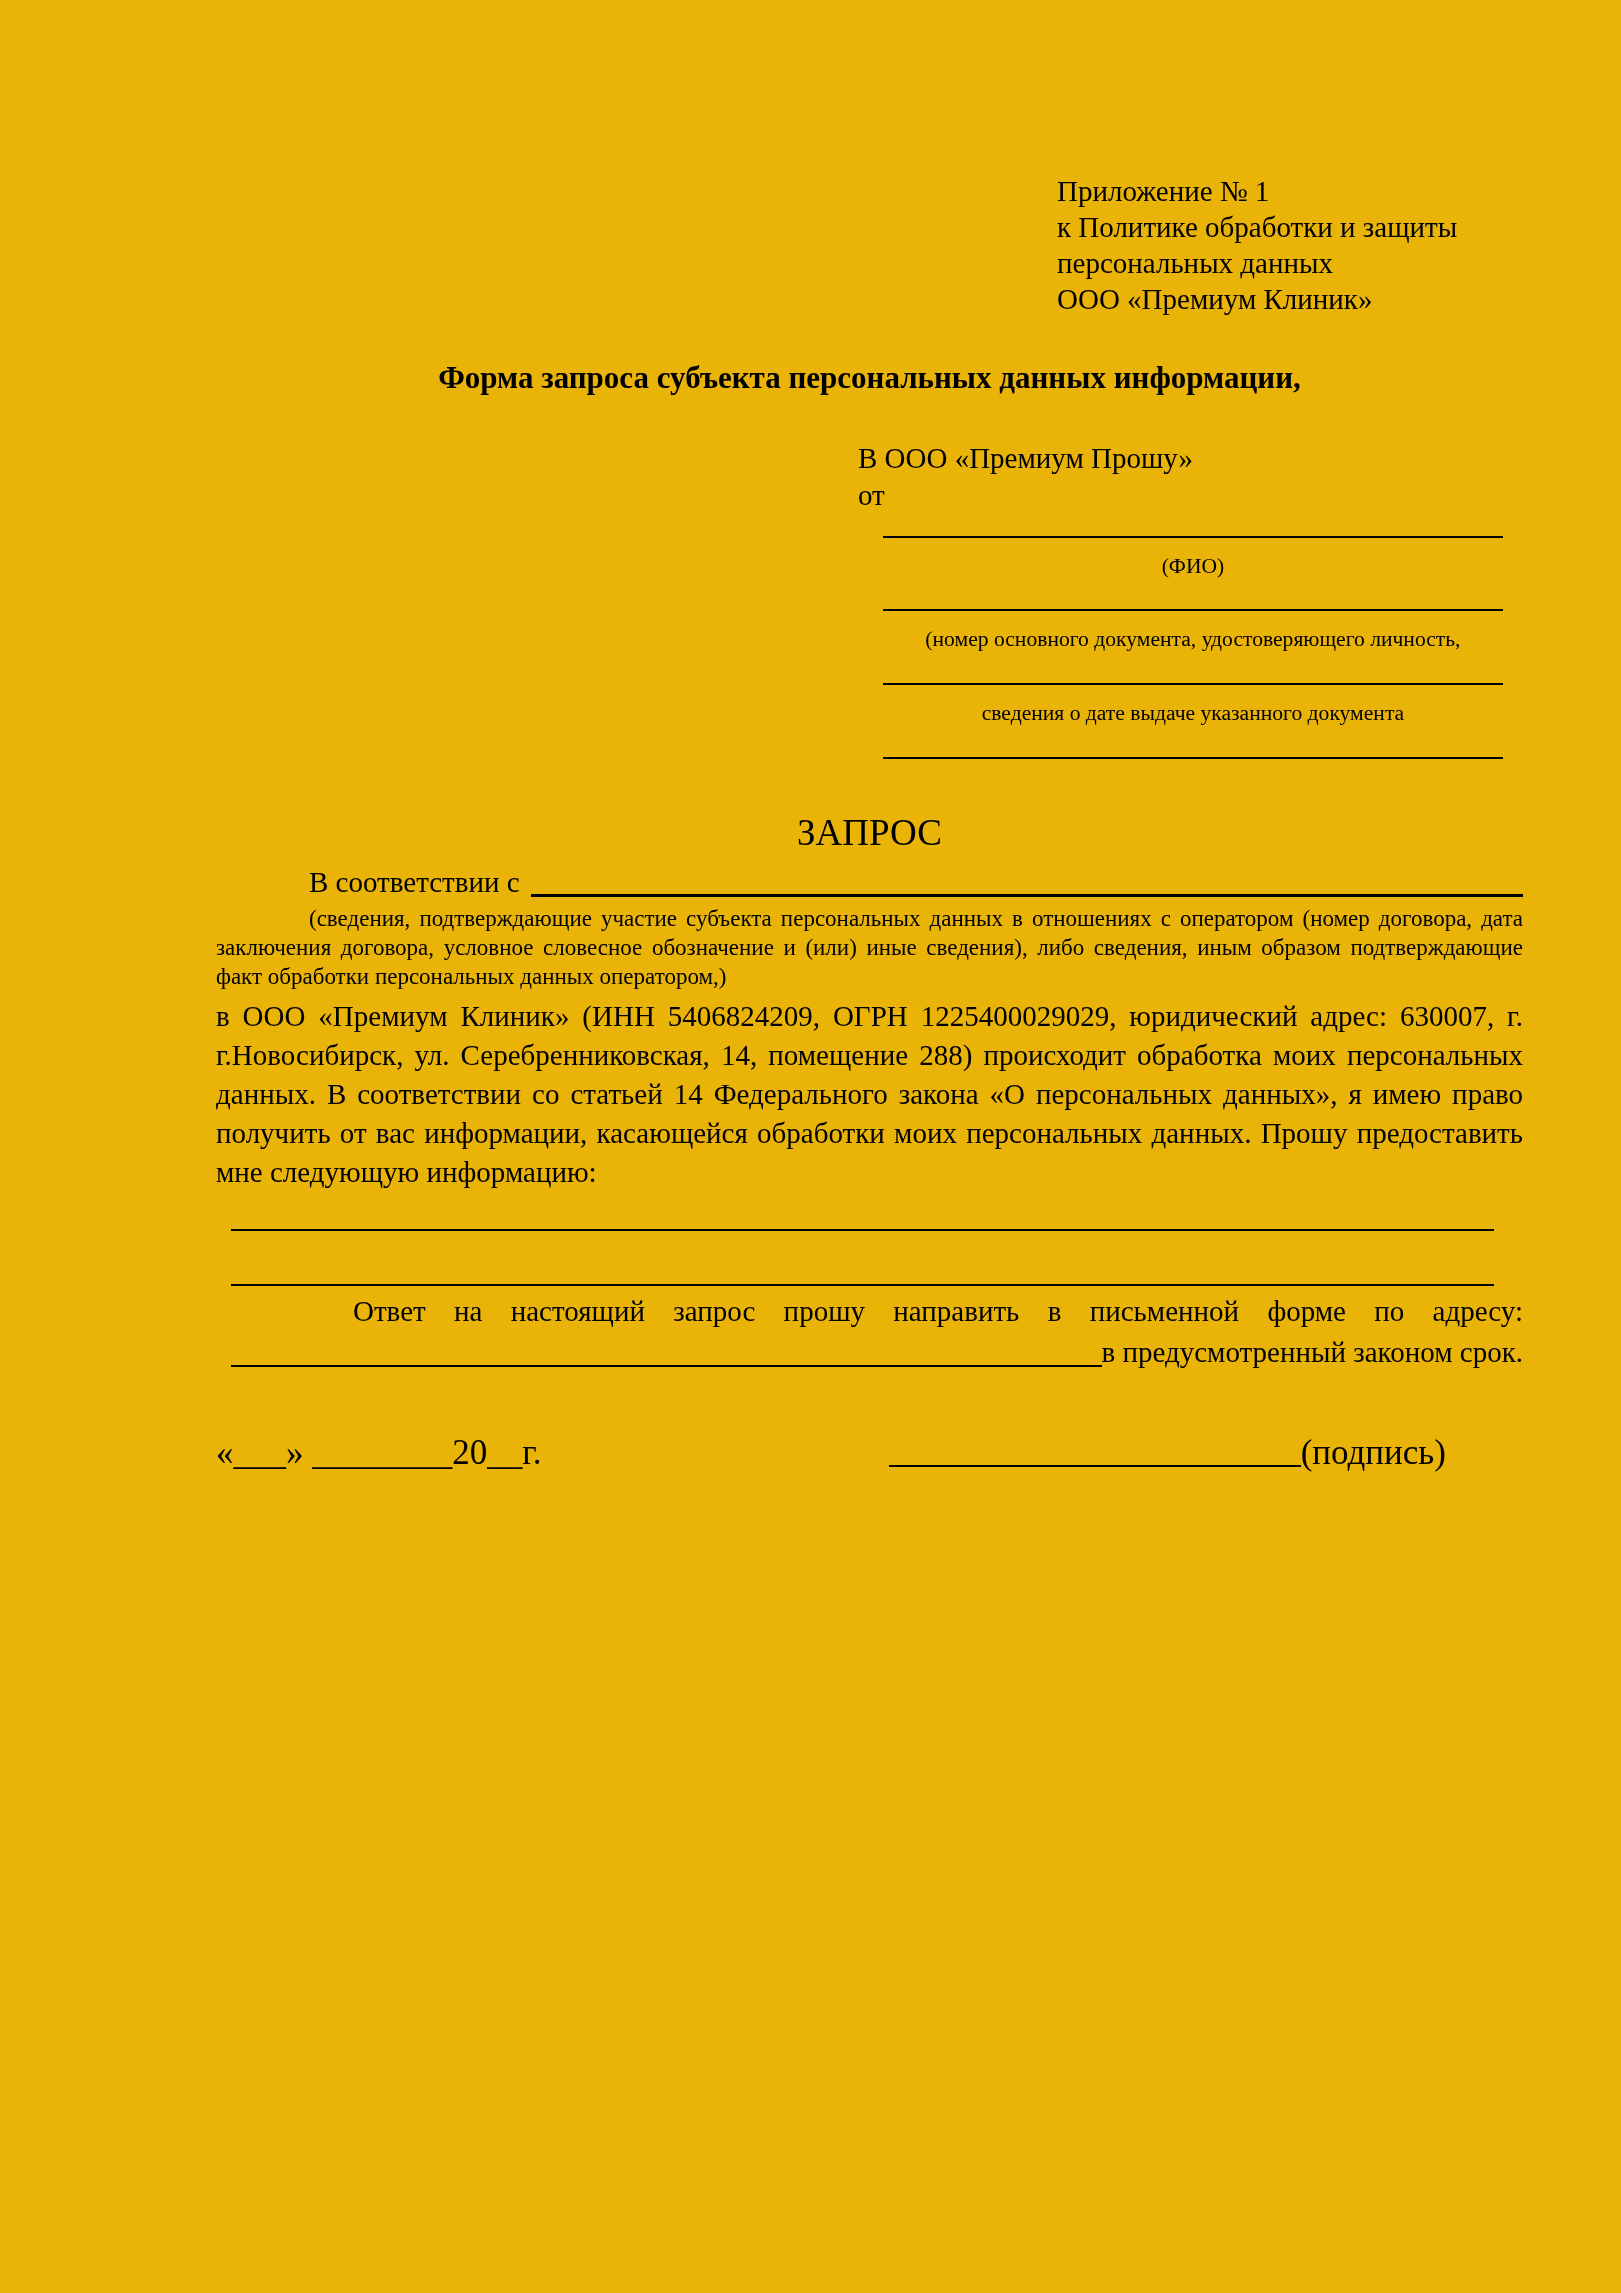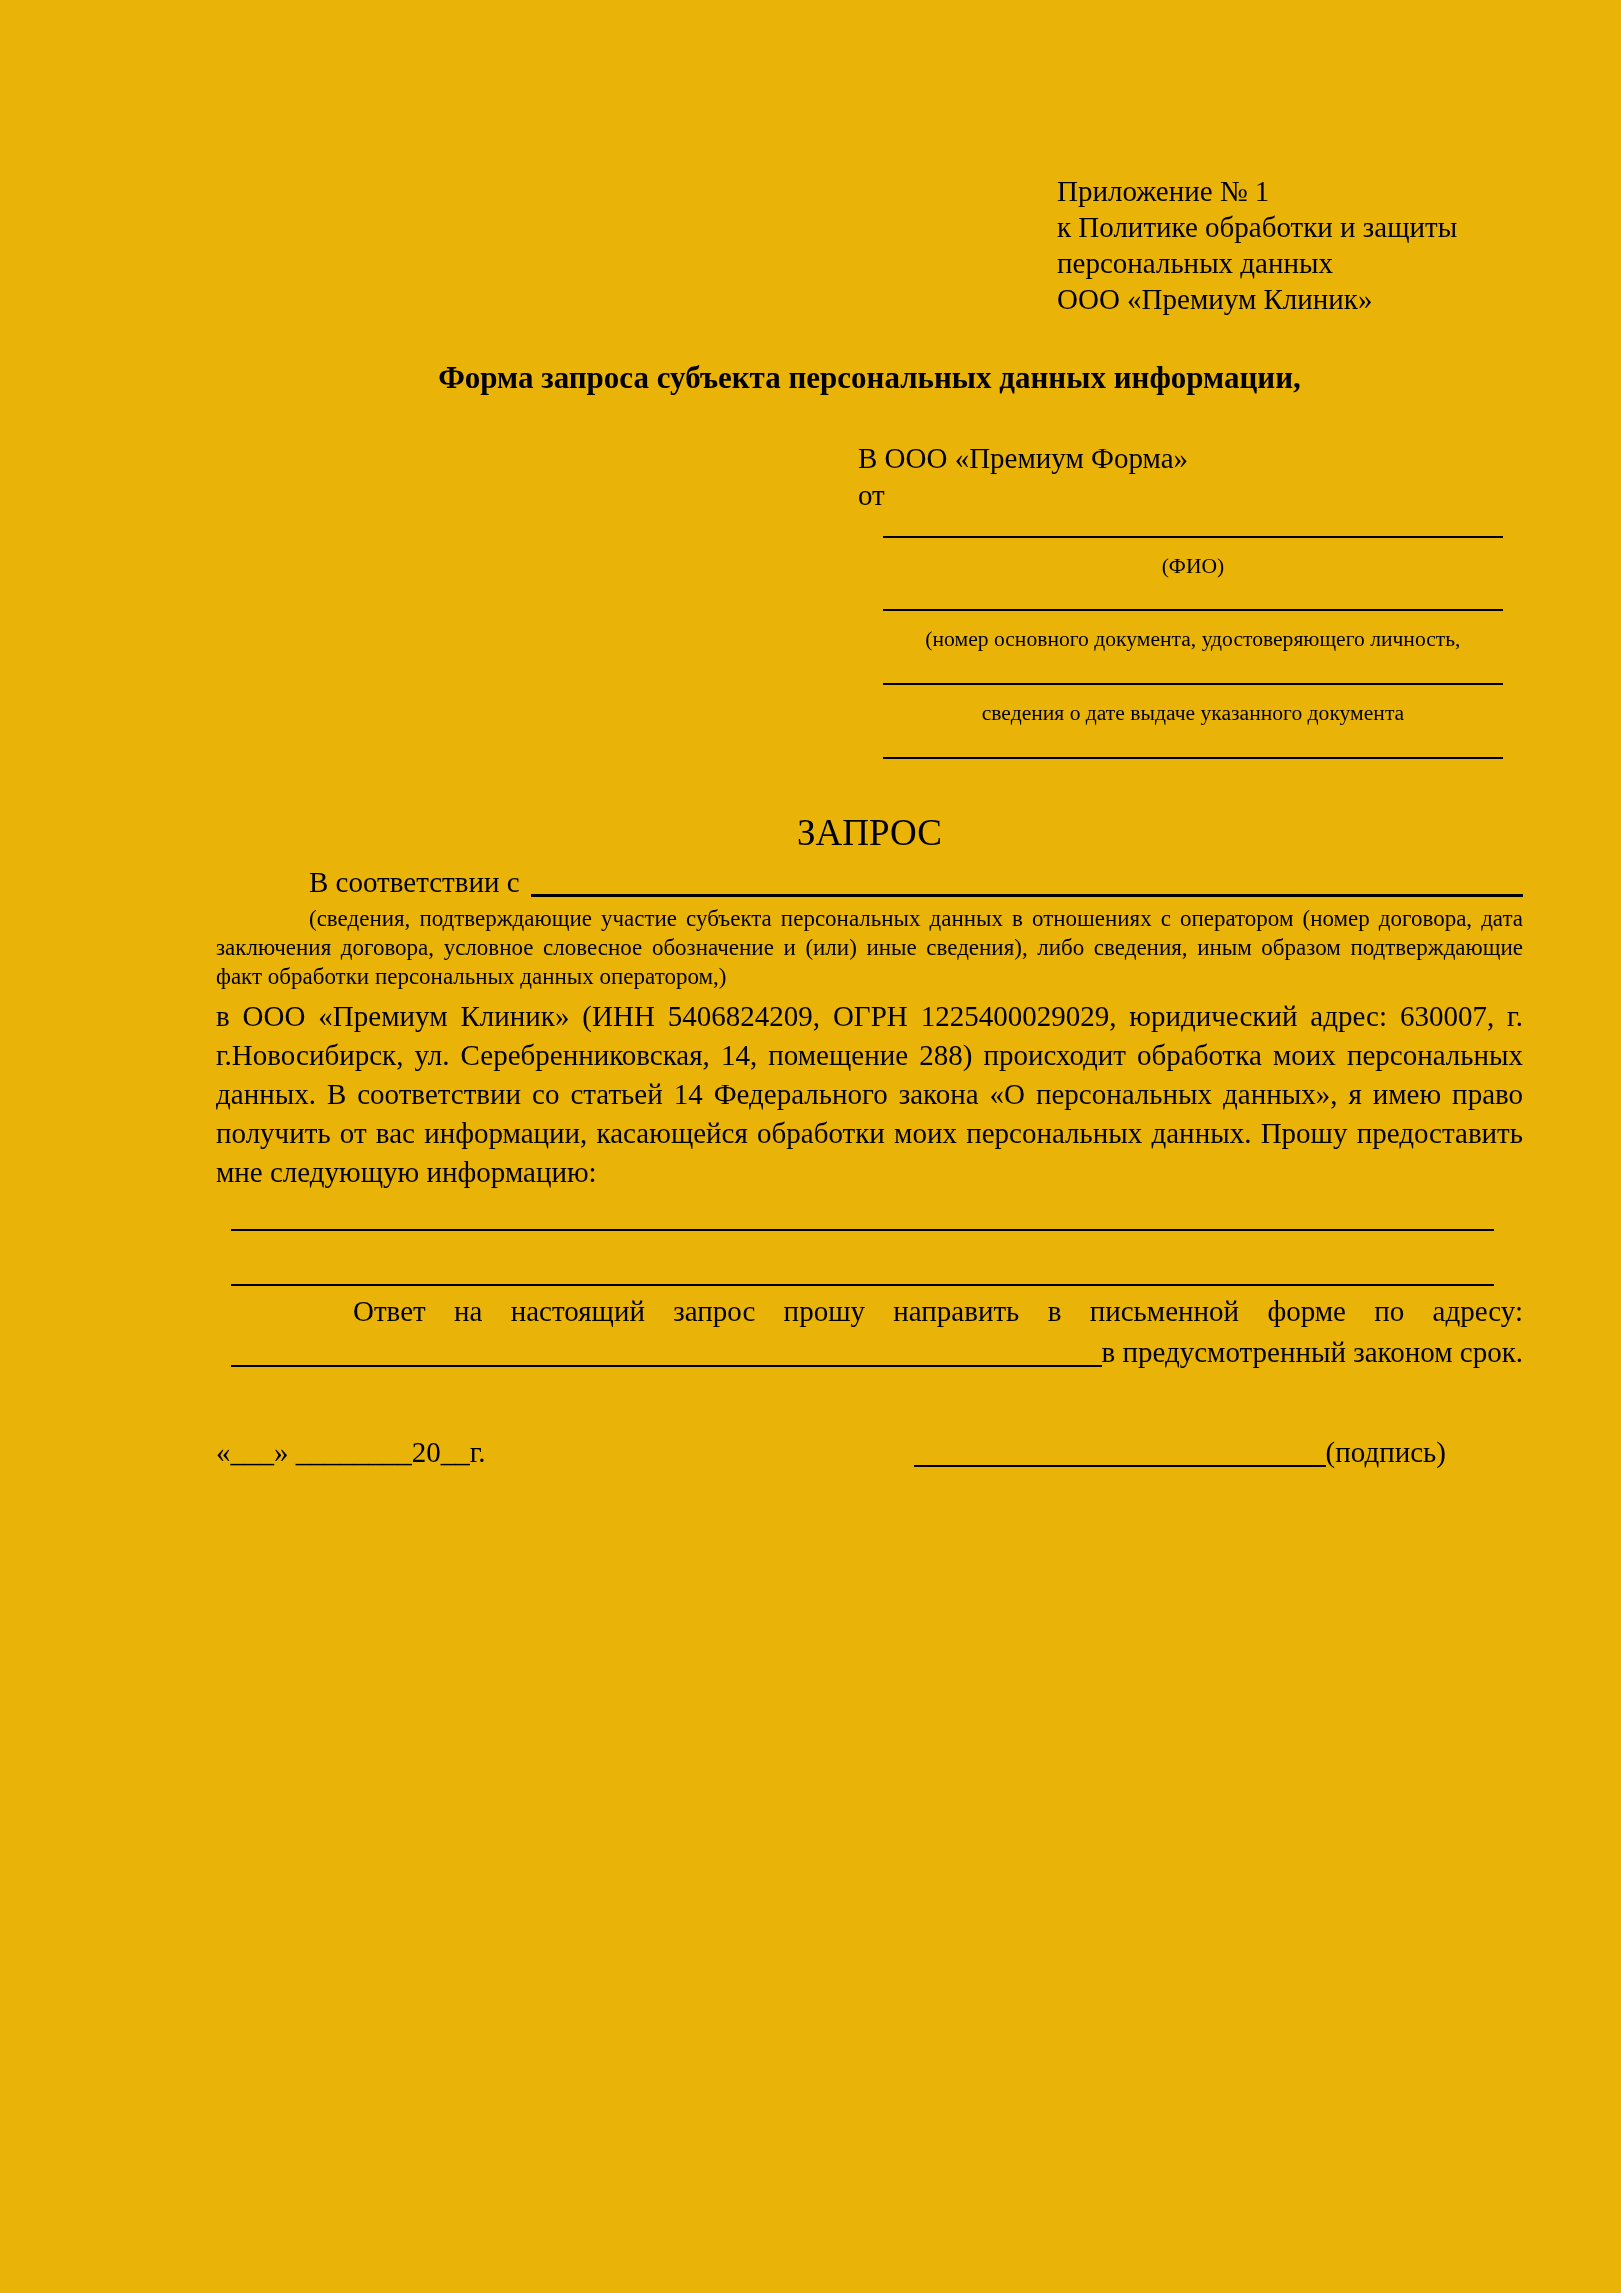--- a/index.html
+++ b/index.html
@@ -131,21 +131,21 @@
     border-bottom: 2.9px solid #000;
   }
   .reply-suffix { white-space: nowrap; }
 
   
   .sig-row {
     margin-top: 61px;
     display: flex;
     justify-content: space-between;
     align-items: flex-end;
-    font-size: 29px;
+    font-size: 35px;
     line-height: 39px;
     gap: 27px;
   }
   .sig-date { white-space: nowrap; }
   .sig-right {
     display: flex;
     align-items: flex-end;
     margin-right: 77px;
   }
   .sig-line {
@@ -166,21 +166,21 @@
       <div>к Политике обработки и защиты</div>
       <div>персональных данных</div>
       <div>ООО «Премиум Клиник»</div>
     </div>
 
     <div class="doc-title">
       <div>Форма запроса субъекта персональных данных информации,</div>
     </div>
 
     <div class="addressee">
-      <div>В ООО «Премиум Форма»</div>
+      <div>В ООО «Премиум Прошу»</div>
       <div>от</div>
 
       <div class="addr-field">
         <div class="field-line"></div>
         <div class="field-caption">(ФИО)</div>
       </div>
 
       <div class="addr-field">
         <div class="field-line"></div>
         <div class="field-caption">(номер основного документа, удостоверяющего личность,</div>

